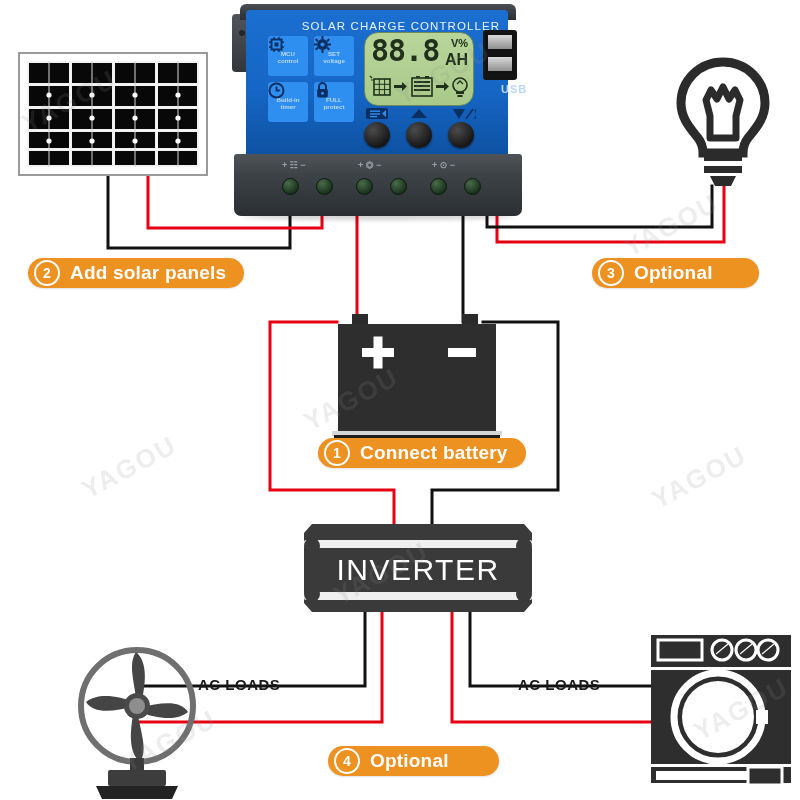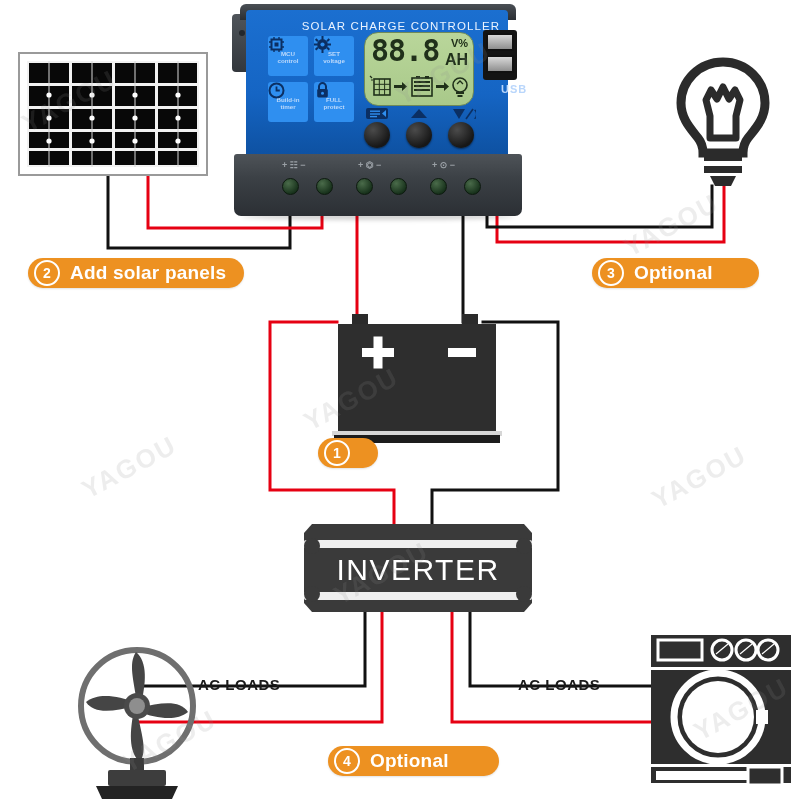--- a/index.html
+++ b/index.html
@@ -367,20 +367,21 @@
   <div class="badge" style="left:28px;top:258px;">
     <span class="num">2</span>
     <span class="txt">Add solar panels</span>
   </div>
   <div class="badge" style="left:592px;top:258px;padding-right:46px;">
     <span class="num">3</span>
     <span class="txt">Optional</span>
   </div>
   <div class="badge" style="left:318px;top:438px;">
     <span class="num">1</span>
+    <span class="txt">Connect battery</span>
   </div>
   <div class="badge" style="left:328px;top:746px;padding-right:50px;">
     <span class="num">4</span>
     <span class="txt">Optional</span>
   </div>
 
   <div class="aclabel" style="left:198px;top:676px;">AC LOADS</div>
   <div class="aclabel" style="left:518px;top:676px;">AC LOADS</div>
 
   <div class="wm" style="left:18px;top:86px;">YAGOU</div>

